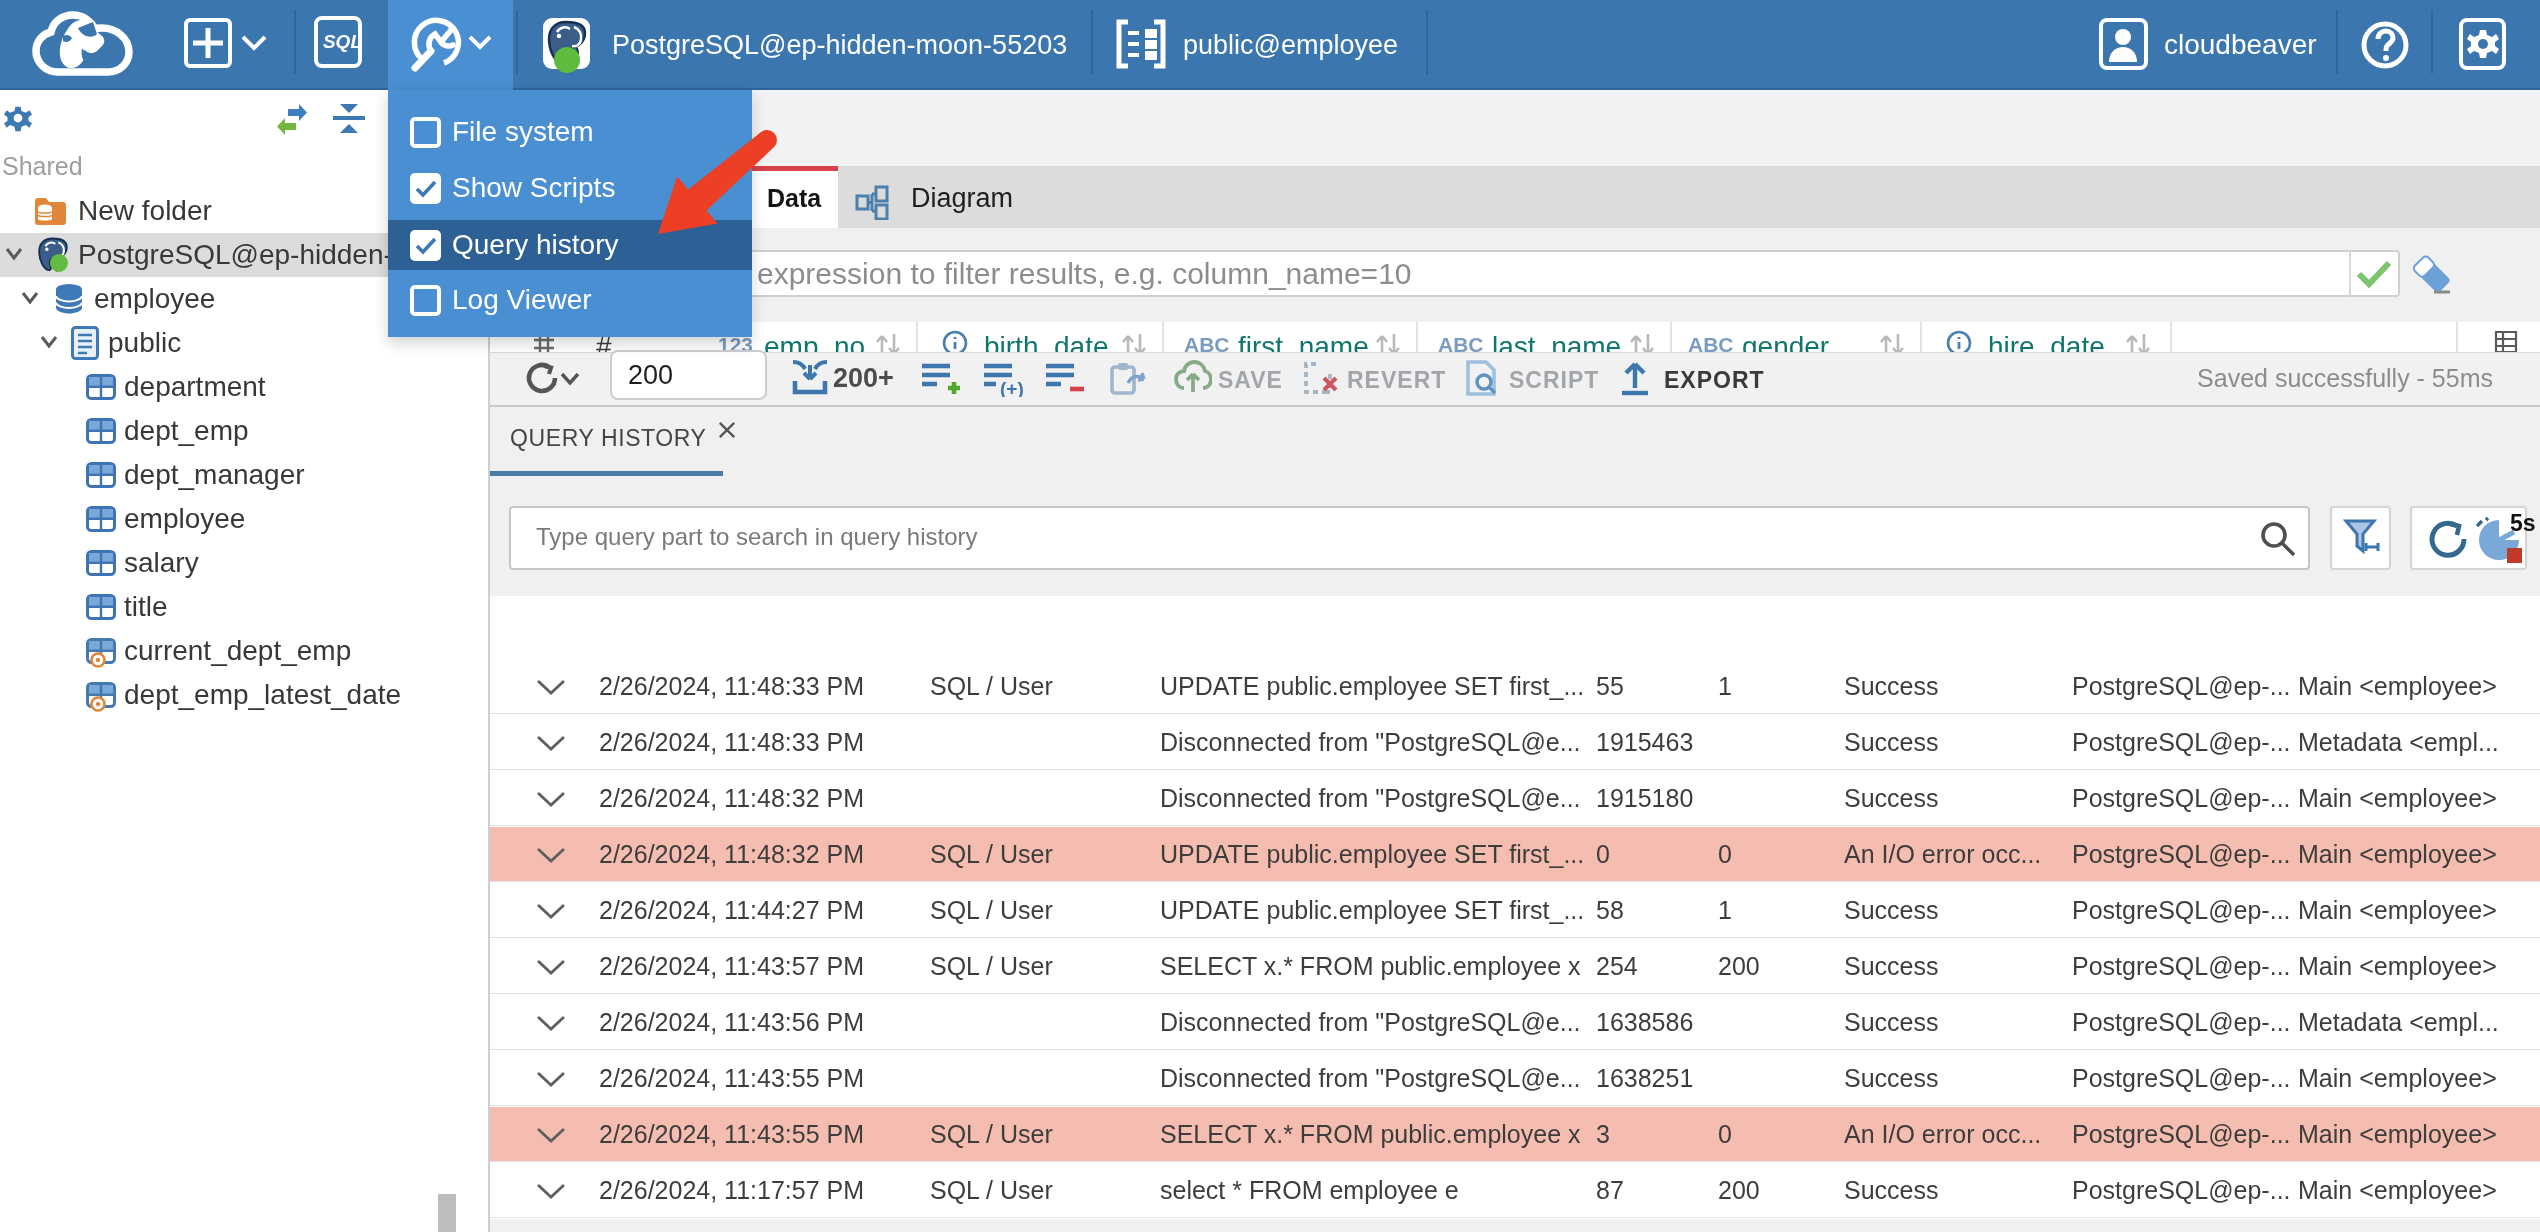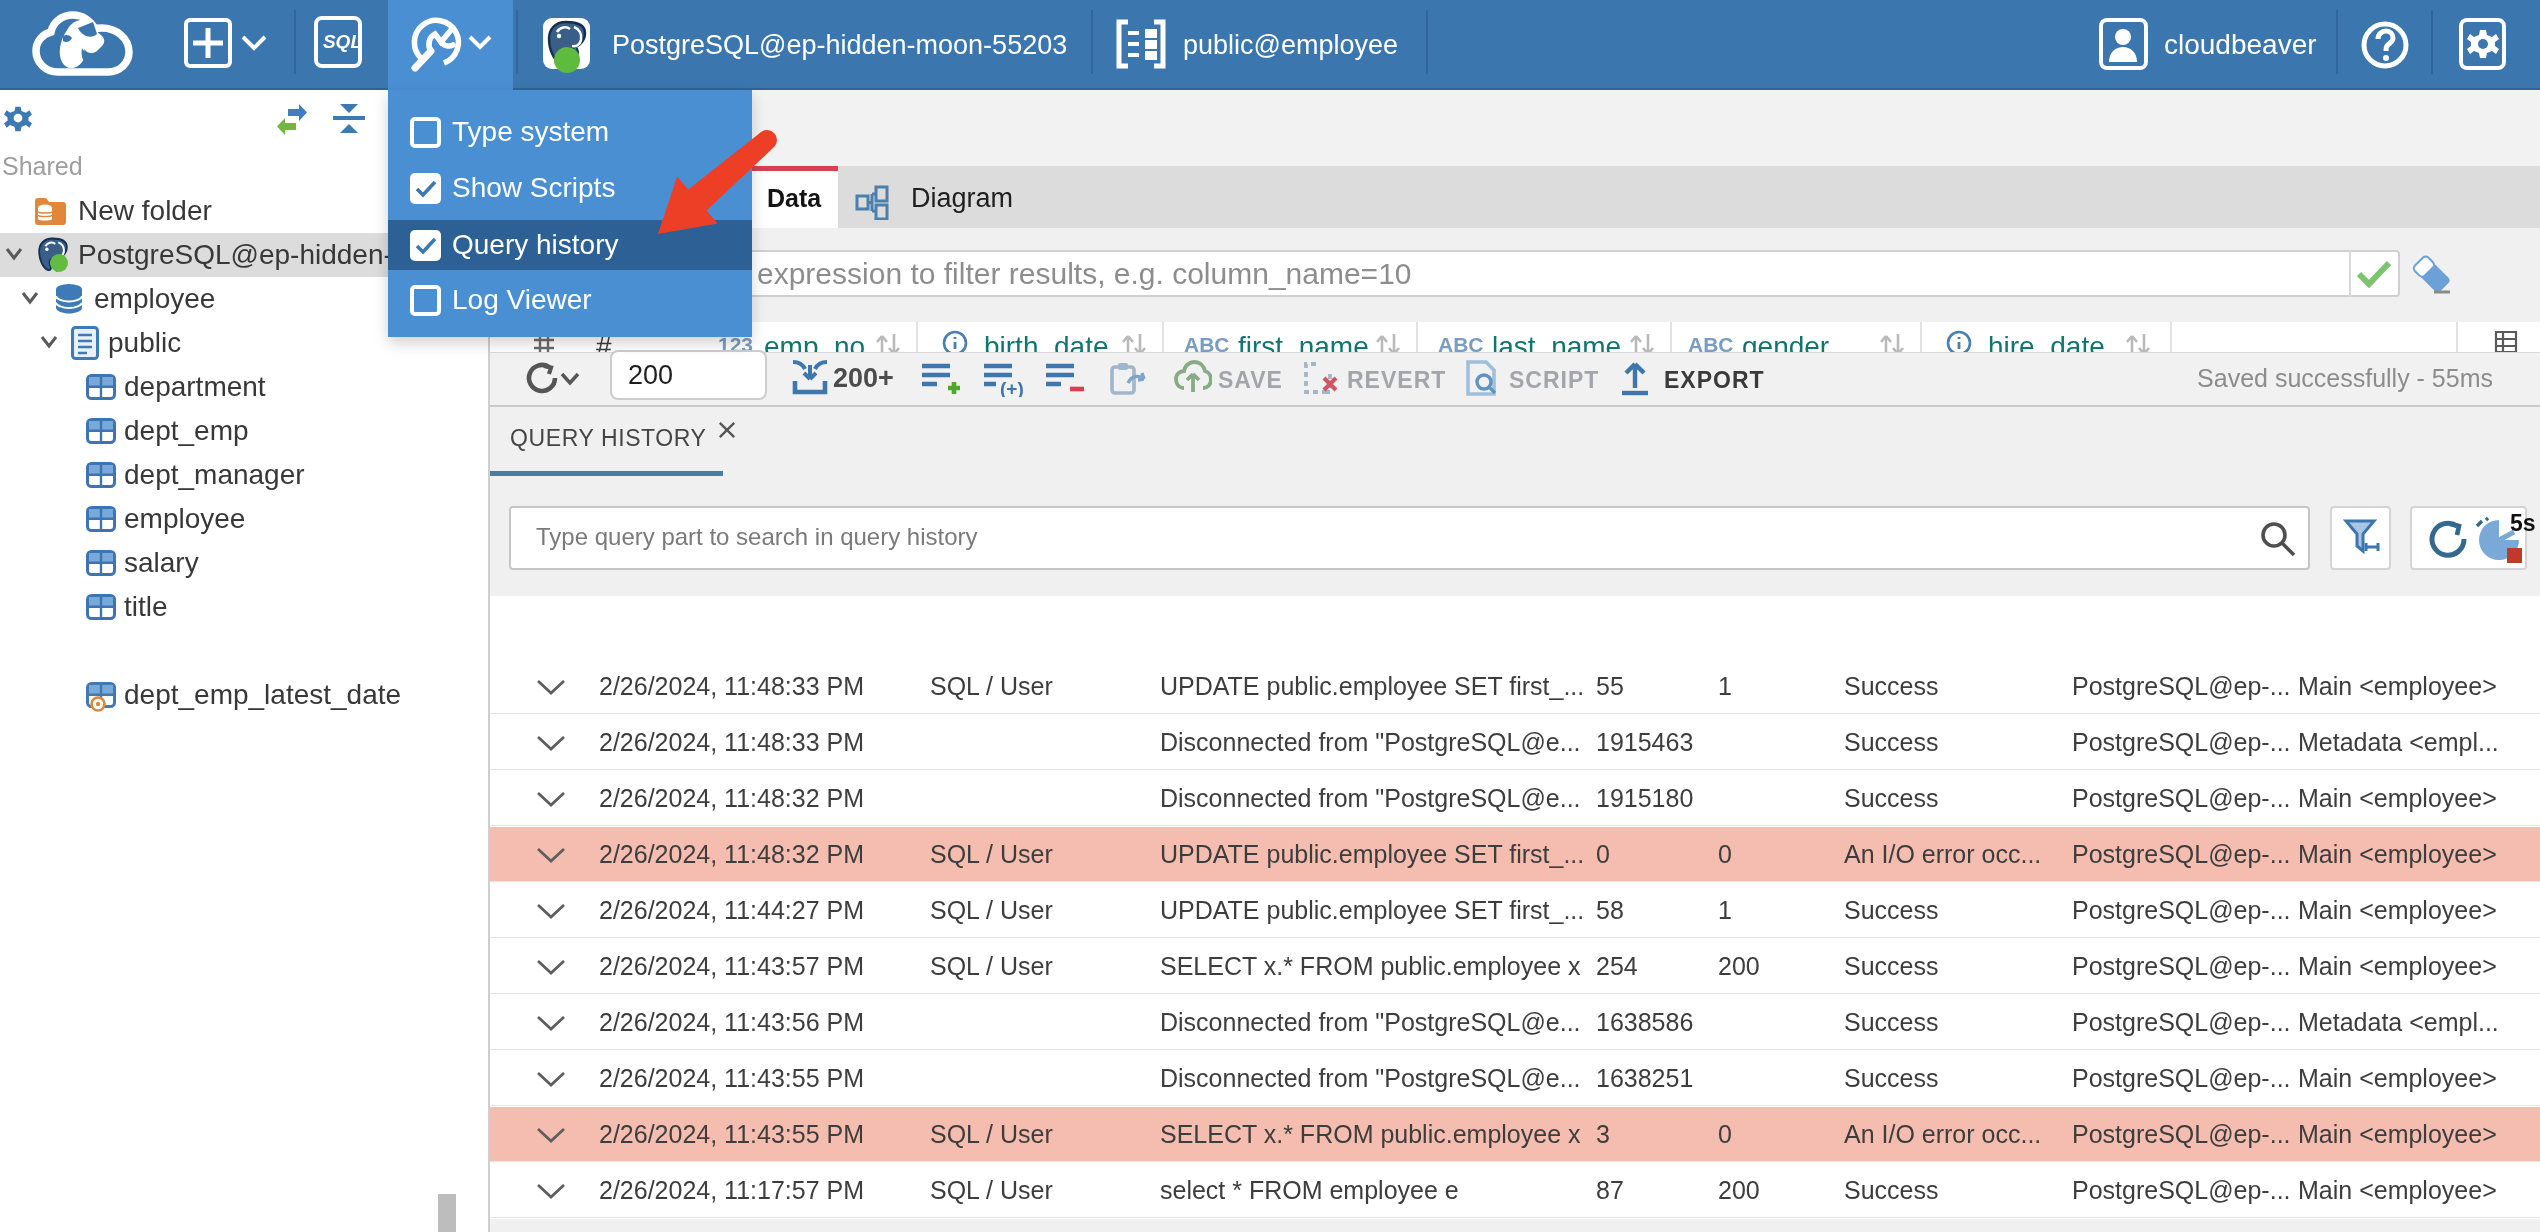--- a/index.html
+++ b/index.html
@@ -236,20 +236,31 @@
   <div class="treerow" style="top:495px">
       <svg class="abs" style="left:86px;top:9px" width="30" height="26" viewBox="0 0 30 26">
         <rect x="1.5" y="1.5" width="27" height="23" rx="4" fill="#fff" stroke="#3e74b4" stroke-width="3"></rect>
         <rect x="3" y="3" width="11" height="9.5" fill="#79a9d9"></rect>
         <rect x="16" y="3" width="11" height="9.5" fill="#79a9d9"></rect>
         <path d="M15 3 V23 M3 12.8 H27" stroke="#3e74b4" stroke-width="2.4"></path>
       </svg>
       <div class="trtext" style="left:124px">title</div>
     </div>
 
+  <div class="treerow" style="top:539px">
+    <svg class="abs" style="left:86px;top:9px" width="34" height="30" viewBox="0 0 34 30">
+        <rect x="1.5" y="1.5" width="27" height="23" rx="4" fill="#fff" stroke="#4479ae" stroke-width="3"></rect>
+        <rect x="3" y="3" width="11" height="9.5" fill="#79a9d9"></rect>
+        <rect x="16" y="3" width="11" height="9.5" fill="#79a9d9"></rect>
+        <path d="M15 3 V23 M3 12.8 H27" stroke="#4479ae" stroke-width="2.4"></path>
+        <circle cx="12" cy="22" r="6.5" fill="#fff" stroke="#e0873a" stroke-width="2.6"></circle>
+        <circle cx="12" cy="22" r="2.2" fill="#e0873a"></circle>
+      </svg>
+    <div class="trtext" style="left:124px">current_dept_emp</div>
+  </div>
   <div class="treerow" style="top:583px">
     <svg class="abs" style="left:86px;top:9px" width="34" height="30" viewBox="0 0 34 30">
         <rect x="1.5" y="1.5" width="27" height="23" rx="4" fill="#fff" stroke="#4479ae" stroke-width="3"></rect>
         <rect x="3" y="3" width="11" height="9.5" fill="#79a9d9"></rect>
         <rect x="16" y="3" width="11" height="9.5" fill="#79a9d9"></rect>
         <path d="M15 3 V23 M3 12.8 H27" stroke="#4479ae" stroke-width="2.4"></path>
         <circle cx="12" cy="22" r="6.5" fill="#fff" stroke="#e0873a" stroke-width="2.6"></circle>
         <circle cx="12" cy="22" r="2.2" fill="#e0873a"></circle>
       </svg>
     <div class="trtext" style="left:124px">dept_emp_latest_date</div>
@@ -562,21 +573,21 @@
         <div class="cell" style="left:1354px">Success</div>
         <div class="cell" style="left:1582px">PostgreSQL@ep-...</div>
         <div class="cell" style="left:1808px">Main &lt;employee&gt;</div>
       </div>
     </div>
 </div>
 
 <div id="menu" class="abs">
   <div class="mitem" style="top:14px">
     <div class="cb off"></div>
-    <div class="mlabel">Type system</div>
+    <div class="mlabel">File system</div>
   </div>
   <div class="mitem" style="top:70px">
     <div class="cb on"></div>
     <svg class="abs" style="left:27px;top:20px" width="22" height="18" viewBox="0 0 22 18">
         <path d="M2 9 L8 15 L20 2" stroke="#3c78b5" stroke-width="3.6" fill="none"></path>
       </svg>
     <div class="mlabel">Show Scripts</div>
   </div>
   <div class="mitem" style="top:130px;background:#2d6195;height:50px;">
     <div class="cb on" style="top:10px"></div>

